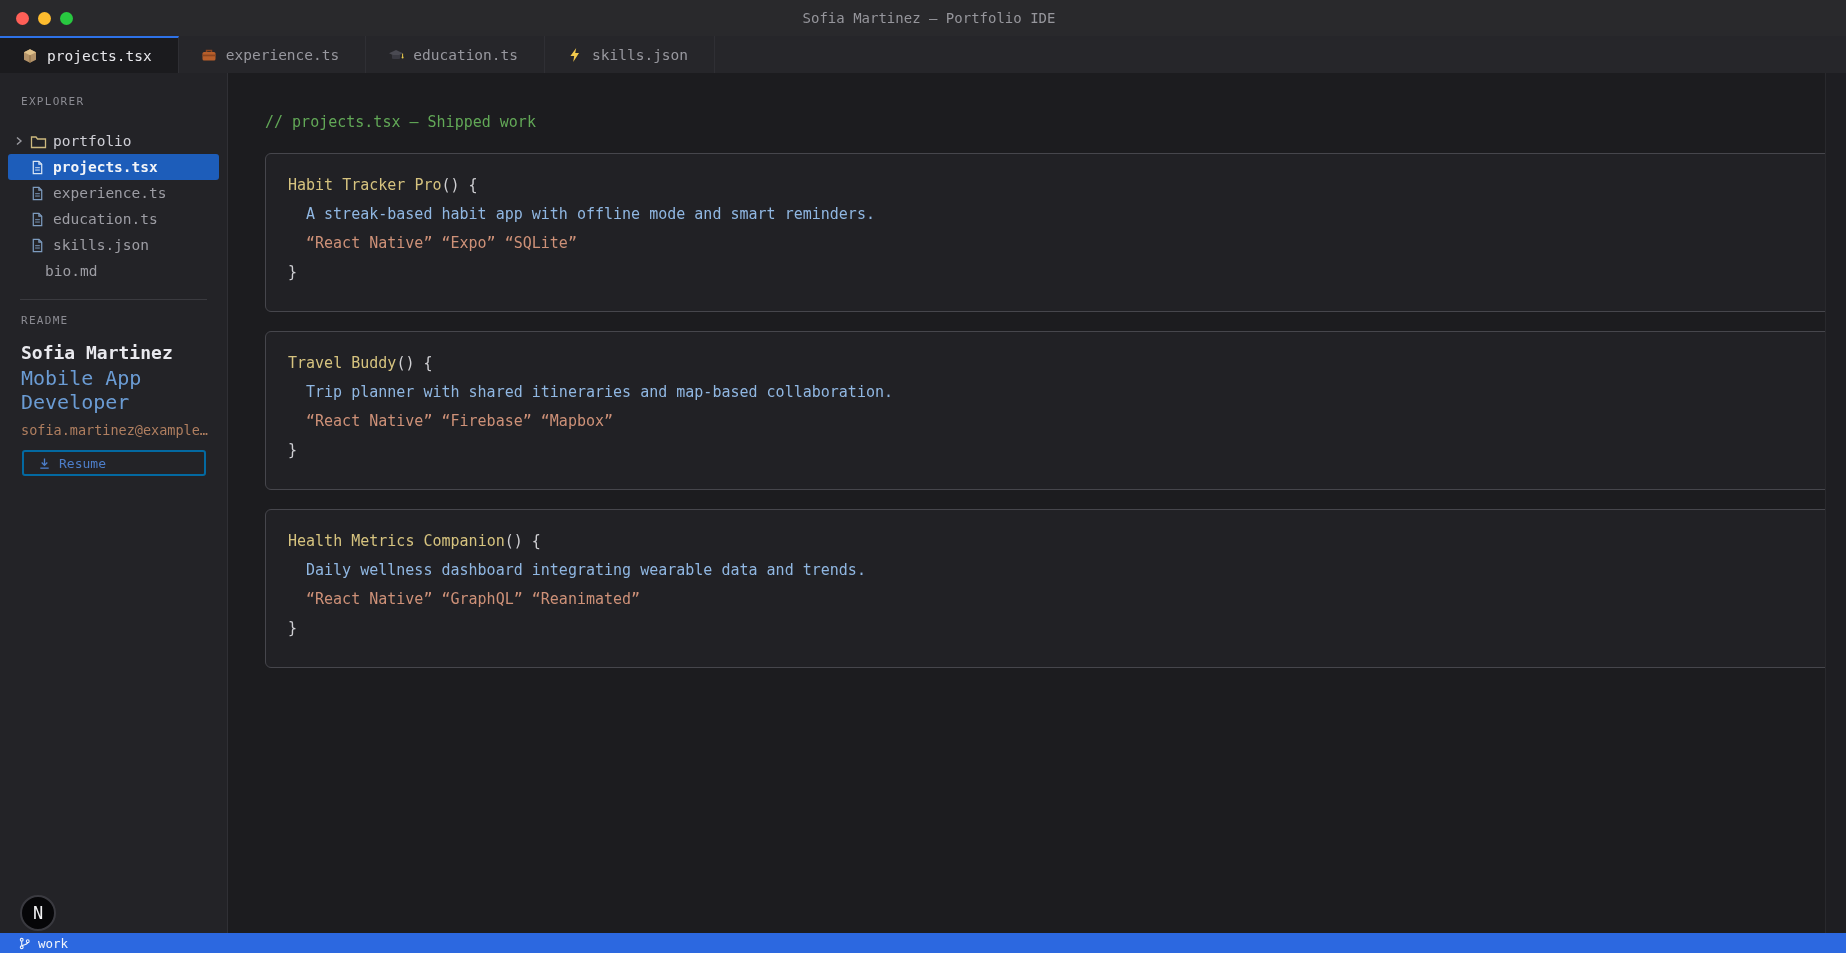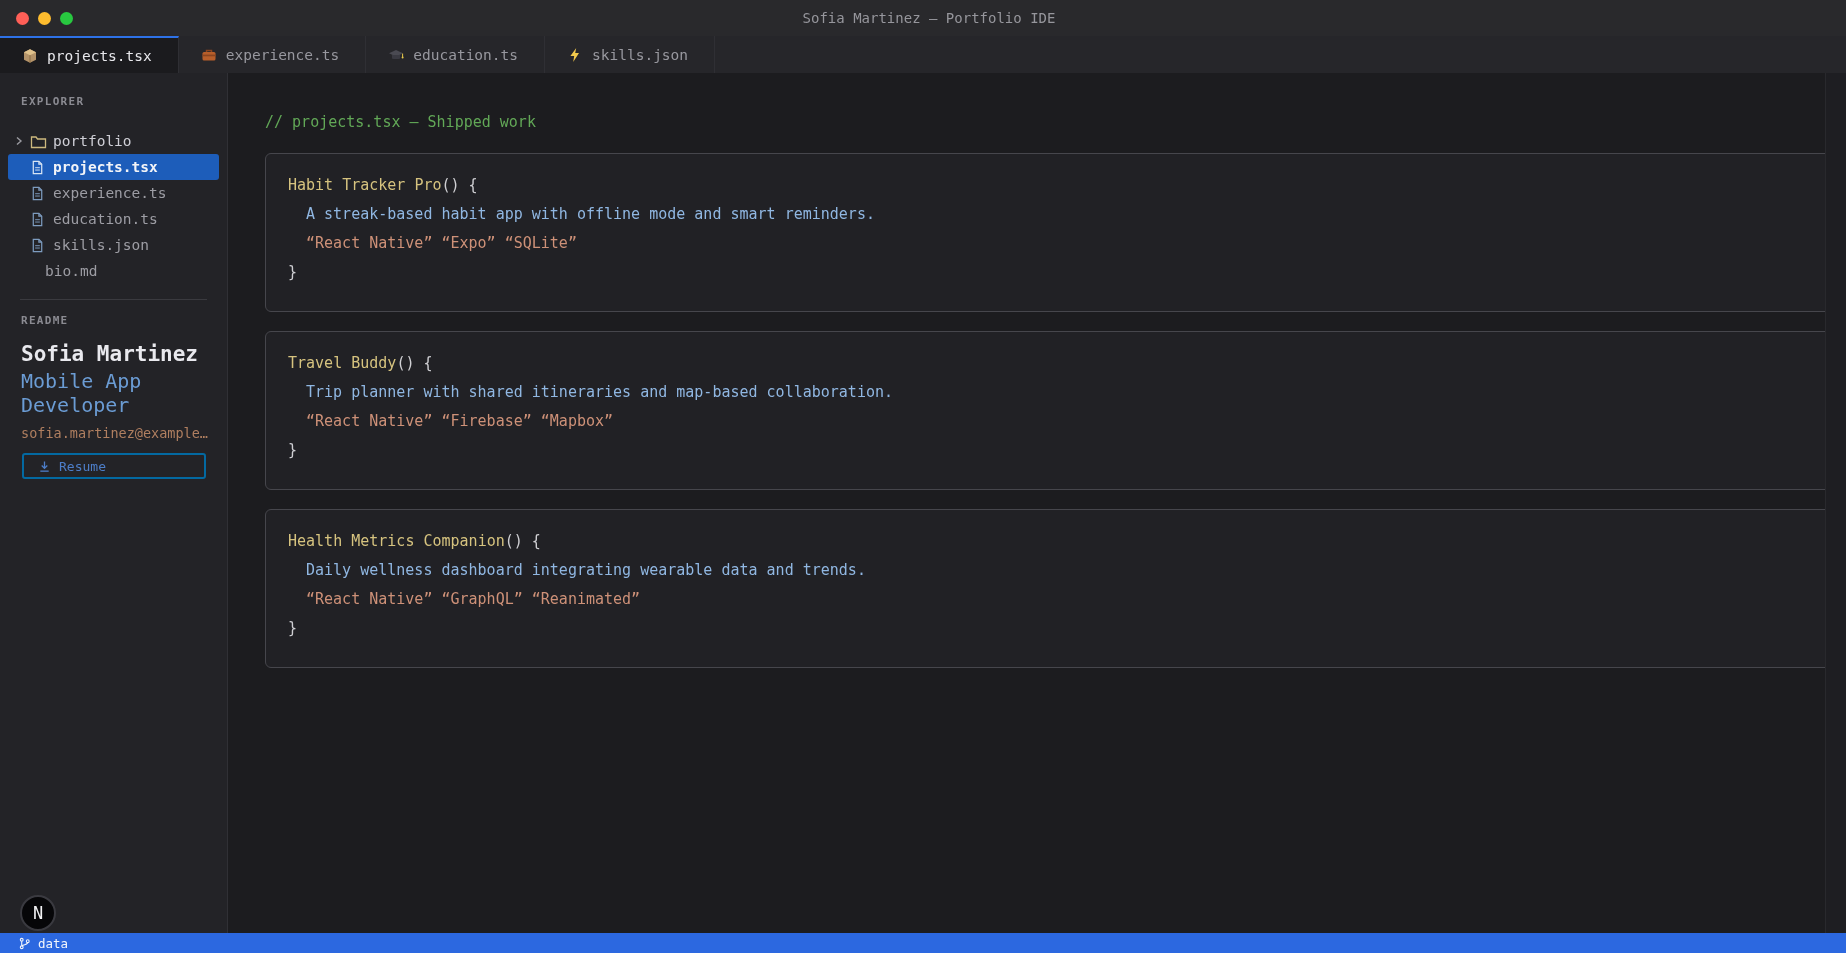--- a/index.html
+++ b/index.html
@@ -21,35 +21,35 @@
   .tab { display:flex; align-items:center; gap:9px; padding:0 26px 0 22px; font-size:14.5px; color:#98989f; border-right:1px solid #2f2f34; cursor:default; }
   .tab.active { background:#1b1b1e; color:#e8e8ec; border-top:2px solid #2e72e8; padding-top:0; }
   .tab .tab-icon { width:16px; height:16px; display:inline-flex; }
   .tab .tab-icon svg { width:16px; height:16px; }
 
   
   .main { flex:1 1 auto; display:flex; min-height:0; }
 
   
   .sidebar { width:228px; flex:0 0 auto; background:#232327; border-right:1px solid #303035; position:relative; }
-  .explorer-label, .readme-label { font-size:11px; font-weight:bold; letter-spacing:1.3px; color:#8b8b92; }
+  .explorer-label, .readme-label { font-size:11px; font-weight:normal; letter-spacing:1.3px; color:#8b8b92; }
   .explorer-label { padding:22px 0 0 21px; }
   .tree { margin-top:20px; }
   .tree-row { height:26px; display:flex; align-items:center; font-size:14.5px; color:#9d9da4; cursor:pointer; }
   .tree-row.folder-row { padding-left:14px; color:#cfcfd6; gap:6px; }
   .tree-row.file-row { padding-left:30px; gap:8px; }
   .tree-row.file-row.selected { background:#1d5dba; color:#f2f4f8; font-weight:bold; margin:0 8px; padding-left:22px; border-radius:3px; }
   .tree-row.bio-row { padding-left:45px; }
   .chevron-icon { width:10px; height:10px; display:inline-flex; }
   .folder-icon { width:17px; height:15px; display:inline-flex; }
   .file-icon { width:15px; height:15px; display:inline-flex; color:#7d9cbf; }
   .selected .file-icon { color:#d8e5f4; }
   .sidebar-divider { margin:15px 20px 0 20px; border-top:1px solid #3a3a3f; }
   .readme-label { margin:14px 0 0 21px; }
-  .readme-name { margin:15px 0 0 21px; font-size:21px; font-weight:bold; color:#e9e9ee; }
+  .readme-name { margin:15px 0 0 21px; font-size:18px; font-weight:bold; color:#e9e9ee; }
   .readme-role { margin:3px 0 0 21px; font-size:20px; color:#6b9cd4; }
   .readme-email { margin:8px 0 0 21px; font-size:13.5px; color:#b07f60; white-space:nowrap; overflow:hidden; }
   .resume-btn { margin:12px 22px 0 22px; height:26px; width:184px; display:flex; align-items:center; gap:8px; padding-left:14px; border:2px solid #0369a1; border-radius:3px; background:transparent; color:#4d7ec9; font-size:13px; font-family:inherit; cursor:pointer; }
   .download-icon { width:13px; height:13px; display:inline-flex; }
   .avatar { position:absolute; left:20px; bottom:2px; width:36px; height:36px; border-radius:50%; background:#060608; border:2px solid #3a3a40; display:flex; align-items:center; justify-content:center; color:#f2f2f4; font-size:17px; }
 
   
   .editor { flex:1 1 auto; position:relative; background:#1c1c1f; overflow:hidden; }
   .editor-inner { padding:41px 0 0 37px; }
   .code-comment { font-size:15px; line-height:16px; color:#62a857; }
@@ -242,15 +242,15 @@
 
   <div class="statusbar">
     <span class="branch-icon">
       <svg viewBox="0 0 14 14">
           <circle cx="4" cy="3" r="1.5" fill="none" stroke="#f2f5fb" stroke-width="1.2"></circle>
           <circle cx="4" cy="11" r="1.5" fill="none" stroke="#f2f5fb" stroke-width="1.2"></circle>
           <circle cx="10.5" cy="4.5" r="1.5" fill="none" stroke="#f2f5fb" stroke-width="1.2"></circle>
           <path d="M4 4.5v5M10.5 6c0 2.3-4.3 2-6.1 3.4" fill="none" stroke="#f2f5fb" stroke-width="1.2"></path>
         </svg>
     </span>
-    <span class="statusbar-branch">data</span>
+    <span class="statusbar-branch">work</span>
   </div>
 </div>
 
 </body></html>

